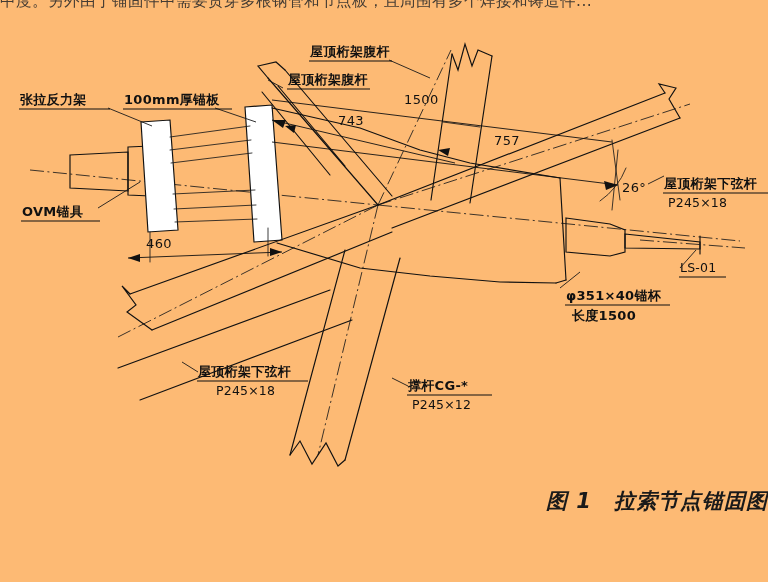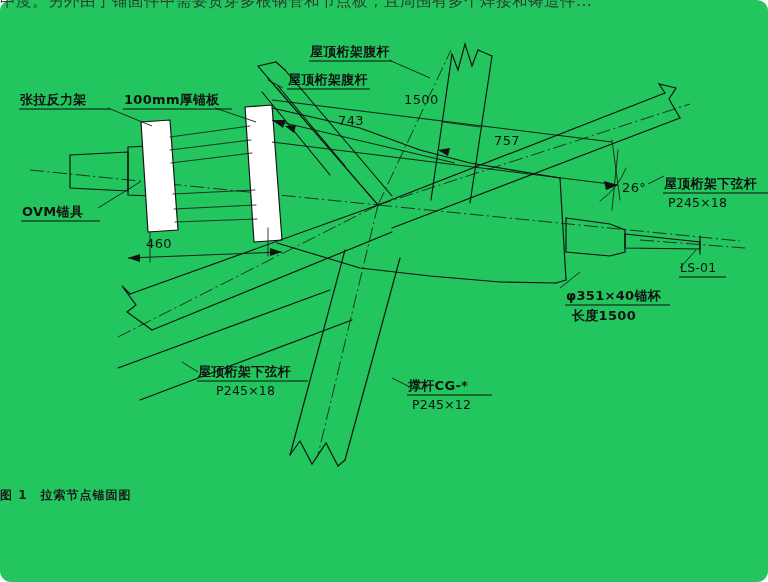--- a/index.html
+++ b/index.html
@@ -14,22 +14,21 @@
     position: relative;
     overflow: hidden;
     font-family: "DejaVu Sans", "Liberation Sans", sans-serif;
     color: #000;
   }
   #page {
     position: absolute;
     left: 0; top: 0;
     width: 768px;
     height: 582px;
-    background: #22c55e;
-    border-radius: 11px;
+    background: #fdba74;
   }
   
   #top-clipped-text {
     position: absolute;
     left: 0; top: -9px;
     width: 768px;
     height: 20px;
     overflow: hidden;
     font-family: "DejaVu Sans", "Liberation Sans", sans-serif;
     font-size: 15.5px;
@@ -40,26 +39,27 @@
   }
   #figure-svg {
     position: absolute;
     left: 0; top: 0;
   }
   .caption {
     position: absolute;
     left: 0;
     top: 487px;
     width: 768px;
-    text-align: left;
+    text-align: right;
     font-family: "DejaVu Sans", "Liberation Sans", sans-serif;
-    font-size: 12px;
+    font-size: 21px;
     font-weight: bold;
     color: #1a1a1a;
     letter-spacing: 1px;
+    font-style: italic;
   }
   
   text {
     font-family: "DejaVu Sans", "Liberation Sans", sans-serif;
     fill: #111;
   }
   .lbl-cn {
     font-size: 13px;
     font-weight: bold;
     letter-spacing: 0.3px;

